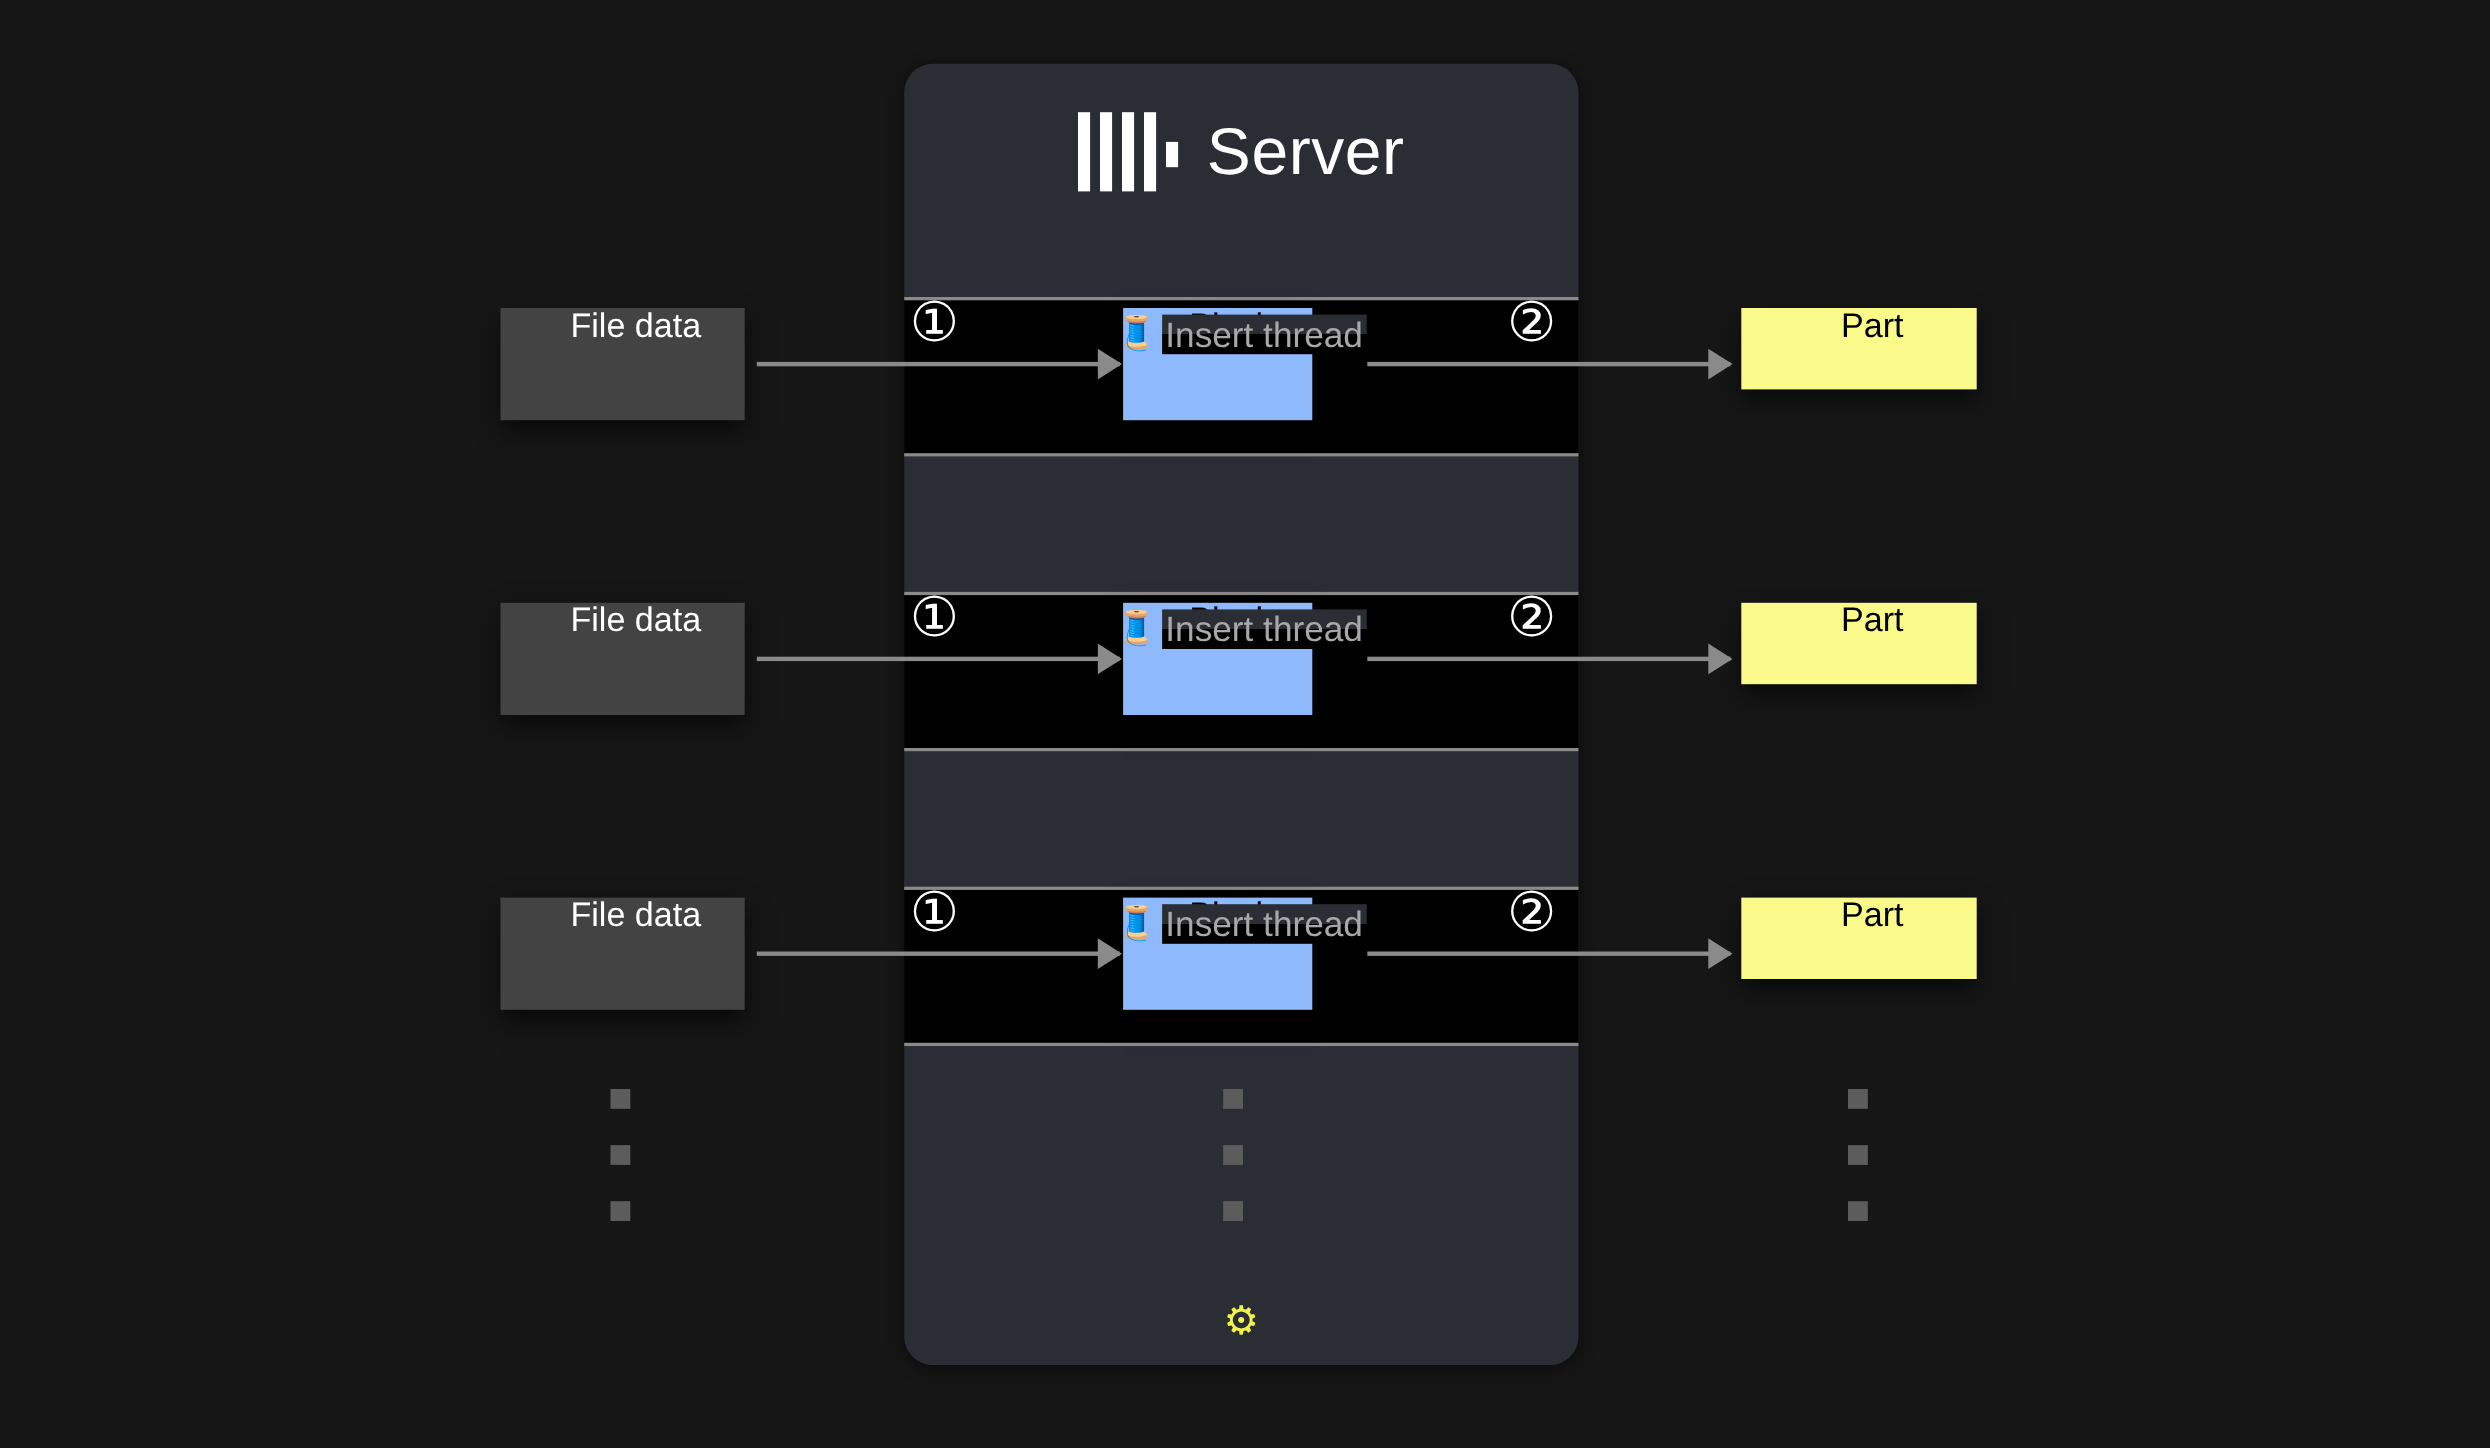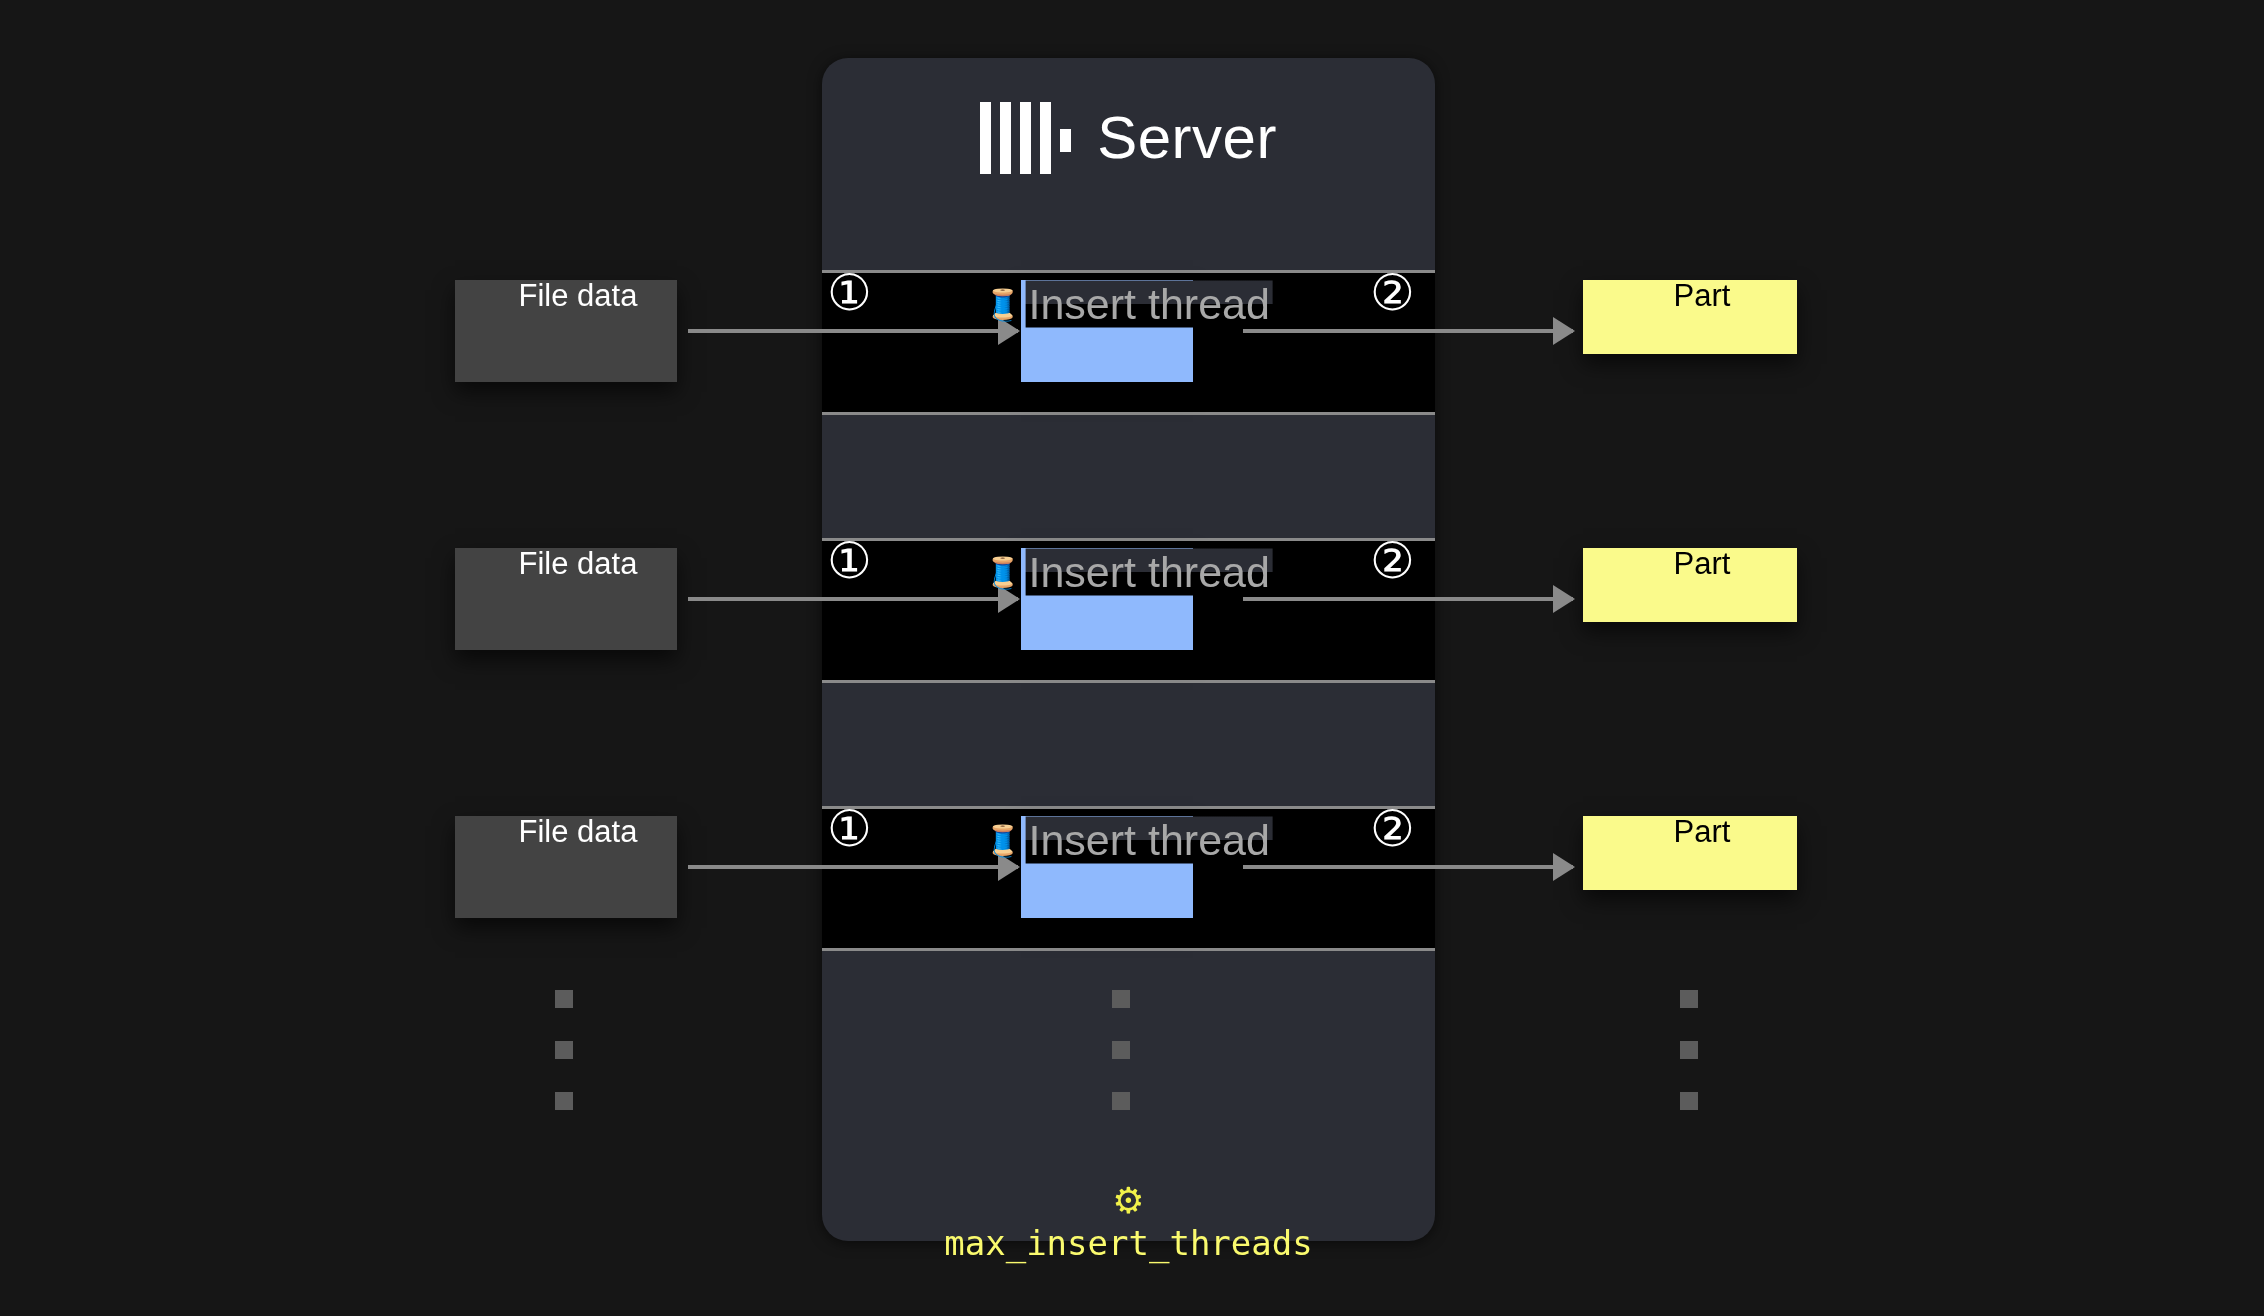--- a/index.html
+++ b/index.html
@@ -96,21 +96,21 @@
   .thread-label.t1 { top: 246px; }
   .thread-label.t2 { top: 514px; }
   .thread-label.t3 { top: 782px; }
 
   .thread-label .spool-icon {
     font-size: 30px;
     line-height: 1;
   }
   .thread-label .thread-text {
     color: #a8a8a8;
-    font-size: 43px;
+    font-size: 32px;
     line-height: 1;
     background: #000000;
     padding: 2px 3px;
   }
   .thread-label.t1 .thread-text,
   .thread-label.t2 .thread-text,
   .thread-label.t3 .thread-text {
     background: linear-gradient(to bottom, #2b2d35 0%, #2b2d35 50%, #000000 50%, #000000 100%);
   }
 
@@ -279,21 +279,20 @@
     </div>
 
     <div class="ellipsis center" style="left:290px; top:932px;">
       <span class="dot"></span>
       <span class="dot"></span>
       <span class="dot"></span>
     </div>
 
     <div class="setting">
       <span class="gear-icon">⚙</span>
-      <span class="setting-name">max_insert_threads</span>
     </div>
   </div>
 
   <div class="box block row1">
     <span>Block</span>
   </div>
   <div class="box block row2">
     <span>Block</span>
   </div>
   <div class="box block row3">

